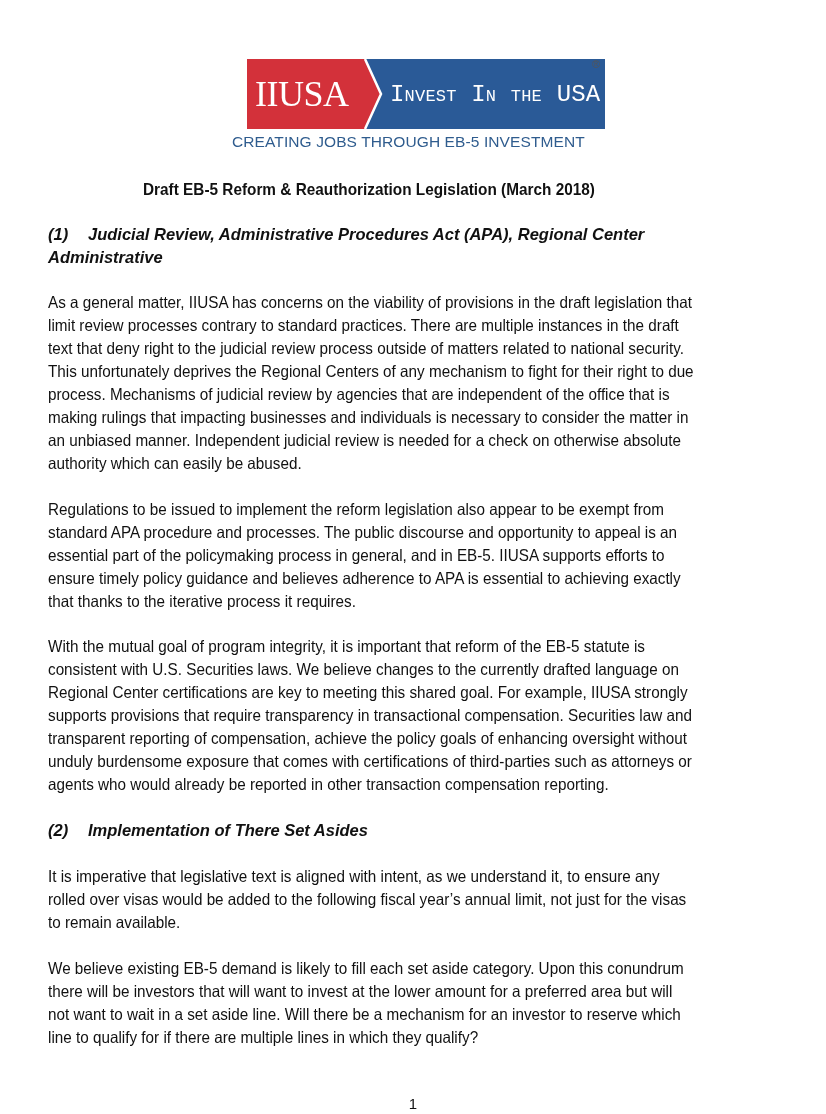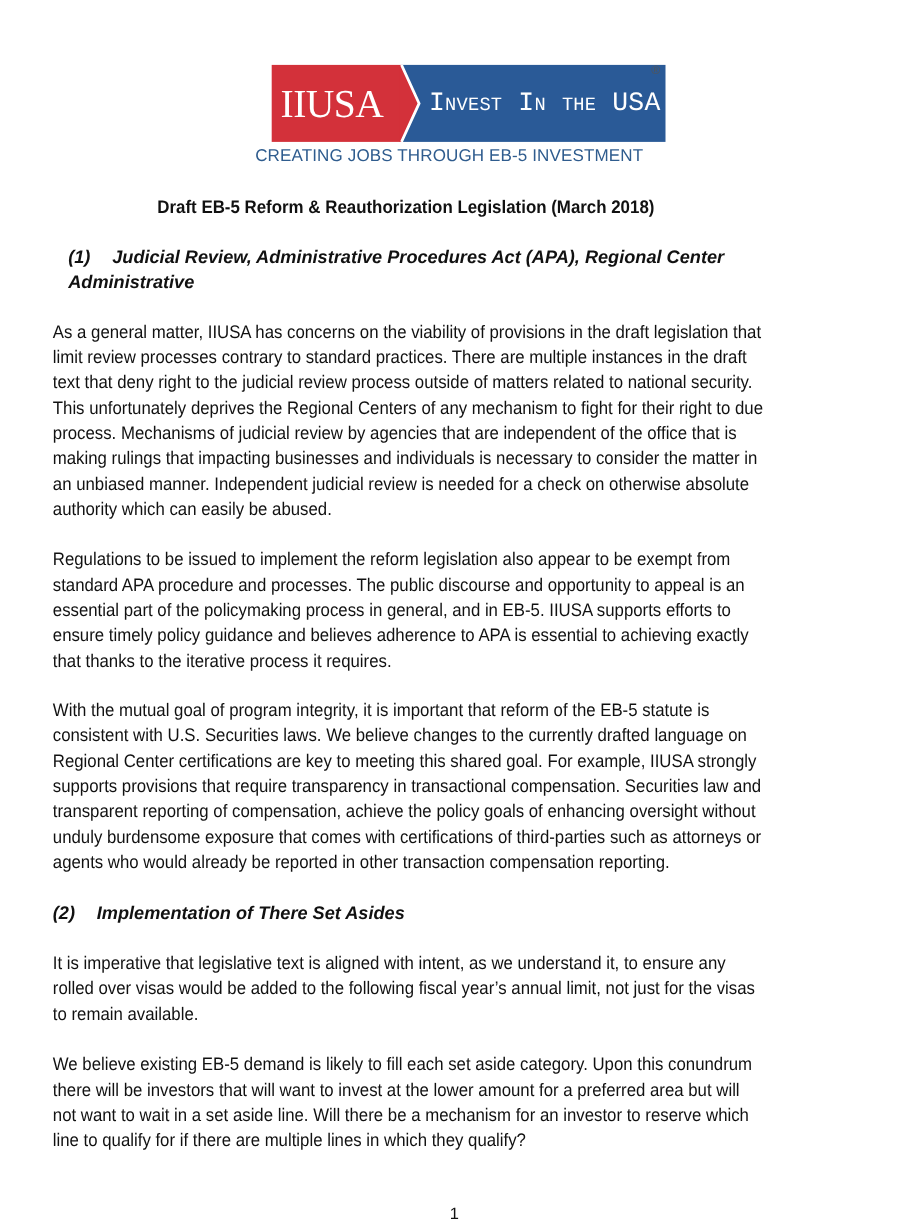--- a/index.html
+++ b/index.html
@@ -30,21 +30,21 @@
     <polyline points="2,0 18,35 2,70" fill="none" stroke="#ffffff" stroke-width="2.5"></polyline>
   </svg>
   <span class="iiusa">IIUSA</span>
   <span class="invest">Invest In the USA</span>
 </div>
 <span class="reg">®</span>
 <div class="tagline">CREATING JOBS THROUGH EB-5 INVESTMENT</div>
 
 <div class="title"><span>Draft EB-5 Reform &amp; Reauthorization Legislation (March 2018)</span></div>
 
-<div class="heading" style="top:223px;margin-left:14px;">
+<div class="heading" style="top:223px;">
   <span class="num">(1)</span><span>Judicial Review, Administrative Procedures Act (APA), Regional Center</span><br>
   <span>Administrative</span>
 </div>
 
 <div class="para" style="top:291px;">
   <div>As a general matter, IIUSA has concerns on the viability of provisions in the draft legislation that</div>
   <div>limit review processes contrary to standard practices.  There are multiple instances in the draft</div>
   <div>text that deny right to the judicial review process outside of matters related to national security.</div>
   <div>This unfortunately deprives the Regional Centers of any mechanism to fight for their right to due</div>
   <div>process.  Mechanisms of judicial review by agencies that are independent of the office that is</div>

